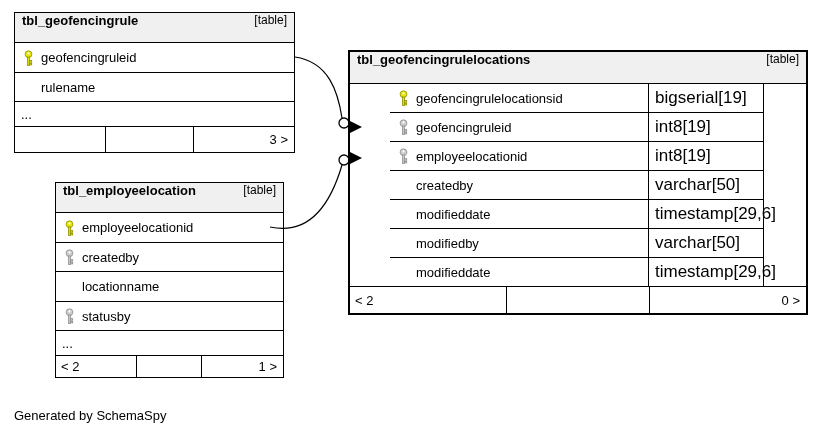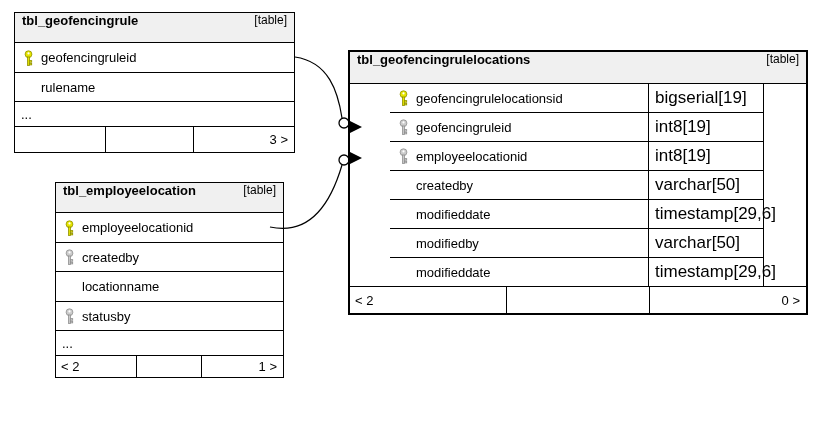--- a/index.html
+++ b/index.html
@@ -305,13 +305,14 @@
       </div>
       <div class="side-spacer"></div>
     </div>
     <div class="tbl-footer" style="height:27px;">
       <span class="foot-cell left" style="width:156px;">&lt; 2</span>
       <span class="foot-cell mid" style="width:143px;"></span>
       <span class="foot-cell right">0 &gt;</span>
     </div>
   </div>
 
+  <div class="caption">Generated by SchemaSpy</div>
 </div>
 
 </body></html>

